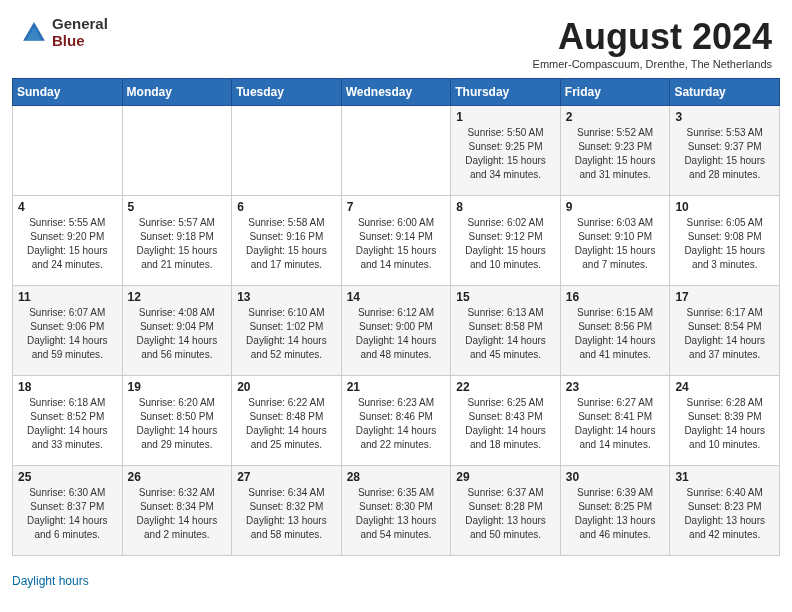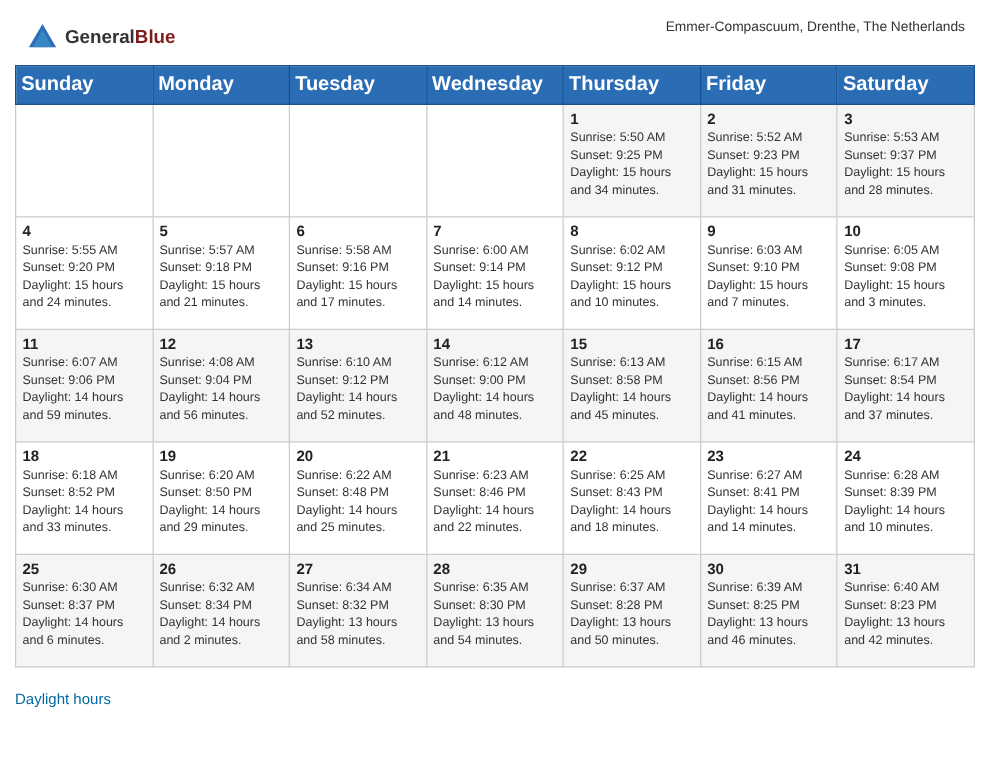--- a/index.html
+++ b/index.html
@@ -15,21 +15,21 @@
       padding: 16px 20px 8px 20px;
       justify-content: space-between;
     }
     .logo {
       display: flex;
       align-items: center;
       gap: 4px;
     }
     .logo-text {
       display: flex;
-      flex-direction: row;
+      flex-direction: column;
       font-size: 15px;
       font-weight: bold;
       line-height: 1.1;
     }
     .logo-general { color: #333; }
     .logo-blue { color: #7f1d1d; }
     .logo-icon {
       width: 28px;
       height: 28px;
     }
@@ -49,21 +49,21 @@
       padding: 0 12px 12px 12px;
     }
     table {
       width: 100%;
       border-collapse: collapse;
       table-layout: fixed;
     }
     thead tr th {
       background: #2a6db5;
       color: #fff;
-      font-size: 16px;
+      font-size: 12px;
       font-weight: bold;
       padding: 6px 4px;
       text-align: left;
       border: 1px solid #1a5090;
     }
     tbody tr td {
       border: 1px solid #ccc;
       vertical-align: top;
       padding: 4px 5px;
       height: 90px;
@@ -80,20 +80,21 @@
     .day-num {
       font-weight: bold;
       font-size: 12px;
       display: block;
       margin-bottom: 2px;
     }
     .cell-content {
       font-size: 10px;
       line-height: 1.4;
       color: #333;
+      text-align: center;
     }
     .empty-cell {
       background: #fff !important;
     }
     .daylight-footer {
       padding: 6px 12px;
       font-size: 12px;
       color: #0369a1;
     }
   </style>
@@ -105,20 +106,21 @@
     <svg class="logo-icon" viewBox="0 0 36 36">
       <polygon points="18,4 32,28 4,28" fill="#2a6db5"></polygon>
       <polygon points="18,10 28,28 8,28" fill="#4a9fd4" opacity="0.5"></polygon>
     </svg>
     <div class="logo-text">
       <span class="logo-general">General</span>
       <span class="logo-blue">Blue</span>
     </div>
   </div>
   <div class="title-area">
+    <div class="month-title">August 2024</div>
     <div class="location">Emmer-Compascuum, Drenthe, The Netherlands</div>
   </div>
 </div>
 
 <div class="calendar-container">
   <table>
     <thead>
       <tr>
       <th>Sunday</th>
           <th>Monday</th>
@@ -219,21 +221,21 @@
           <td>
             <span class="day-num">12</span>
             <div class="cell-content">Sunrise: 4:08 AM
 Sunset: 9:04 PM
 Daylight: 14 hours
 and 56 minutes.</div>
           </td>
           <td>
             <span class="day-num">13</span>
             <div class="cell-content">Sunrise: 6:10 AM
-Sunset: 9:12 PM
+Sunset: 1:02 PM
 Daylight: 14 hours
 and 52 minutes.</div>
           </td>
           <td>
             <span class="day-num">14</span>
             <div class="cell-content">Sunrise: 6:12 AM
 Sunset: 9:00 PM
 Daylight: 14 hours
 and 48 minutes.</div>
           </td>

